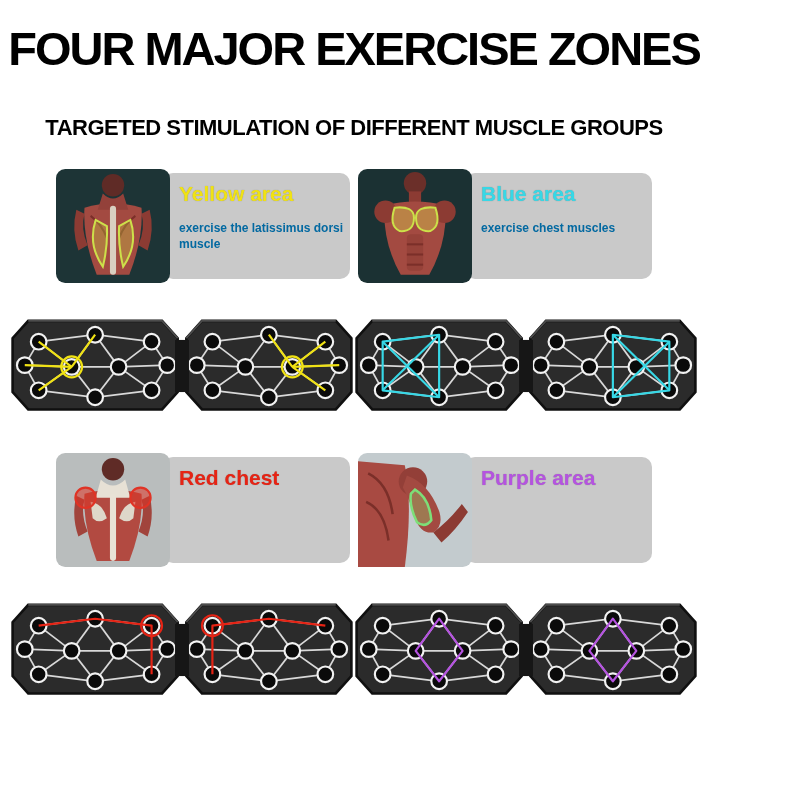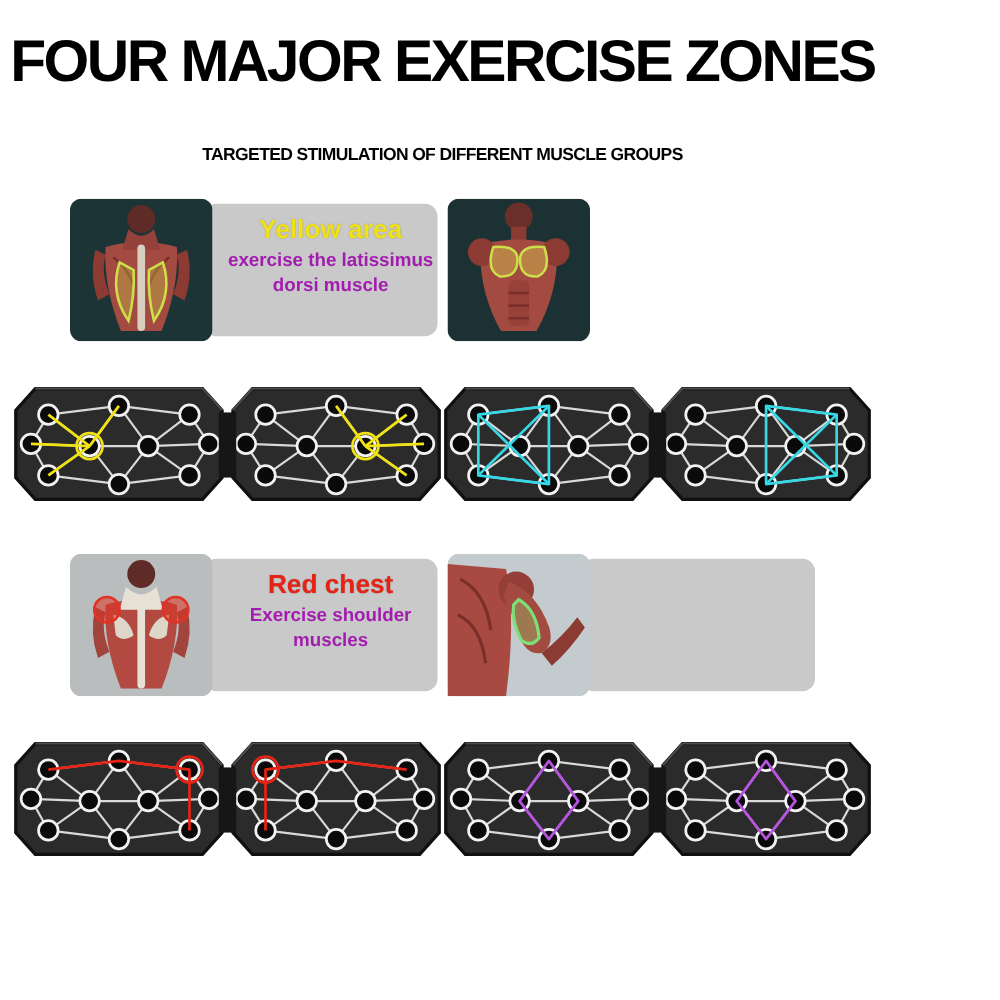--- a/index.html
+++ b/index.html
@@ -4,33 +4,33 @@
 <style>
   html,body{margin:0;padding:0;background:#fff;}
   body{width:800px;height:800px;overflow:hidden;font-family:"Liberation Sans",sans-serif;}
   .page{width:708px;height:800px;display:flex;flex-direction:column;background:#fff;}
 
   .title{
     text-align:center;font-weight:800;font-size:47px;letter-spacing:-2px;
     color:#000;margin-top:24px;line-height:1.05;
   }
   .subtitle{
-    text-align:center;font-weight:700;font-size:14px;letter-spacing:-0.5px;
+    text-align:center;font-weight:700;font-size:22px;letter-spacing:-0.5px;
     color:#000;margin-top:42px;
   }
 
   .cards-row{display:flex;justify-content:space-between;padding:0 56px;margin-top:28px;}
   .card{display:flex;width:294px;align-items:center;}
   .muscle-img{width:114px;height:114px;flex:0 0 114px;z-index:2;display:block;}
   .info-box{
     background:#c9c9c9;border-radius:10px;margin-left:-7px;
-    padding:9px 0 9px 16px;flex:1;min-height:88px;text-align:center;
+    padding:9px 0 9px 16px;flex:1;min-height:88px;
   }
   .zone-label{font-size:21px;font-weight:800;line-height:1.1;text-shadow:0 0 1px rgba(60,60,60,.45);}
-  .zone-desc{font-size:15px;font-weight:700;color:#a21caf;margin-top:4px;line-height:1.28;}
+  .zone-desc{font-size:12px;font-weight:700;color:#0369a1;margin-top:16px;line-height:1.28;}
 
   .boards-row{display:flex;justify-content:space-between;padding:0 10px;margin-top:24px;}
   .board{width:386px;height:118px;display:block;}
 
   .hidden-defs{position:absolute;width:0;height:0;overflow:hidden;}
 </style>
 </head>
 <body>
 
 <svg class="hidden-defs" aria-hidden="true">
@@ -112,20 +112,24 @@
         <circle cx="85" cy="42" r="11" fill="#8c3b33"></circle>
         <path d="M36,38 Q55,36 55,48 Q55,62 41,61 Q30,56 36,38 Z" fill="#b05048" stroke="#7b2f29" stroke-width="1.5"></path>
         <path d="M76,38 Q57,36 57,48 Q57,62 71,61 Q82,56 76,38 Z" fill="#b05048" stroke="#7b2f29" stroke-width="1.5"></path>
         <path d="M36,38 Q55,36 55,48 Q55,62 41,61 Q30,56 36,38 Z" fill="rgba(205,224,70,0.35)" stroke="#cde04a" stroke-width="2"></path>
         <path d="M76,38 Q57,36 57,48 Q57,62 71,61 Q82,56 76,38 Z" fill="rgba(205,224,70,0.35)" stroke="#cde04a" stroke-width="2"></path>
         <rect x="48" y="64" width="16" height="36" rx="4" fill="#964239"></rect>
         <line x1="48" y1="74" x2="64" y2="74" stroke="#7b2f29" stroke-width="2"></line>
         <line x1="48" y1="84" x2="64" y2="84" stroke="#7b2f29" stroke-width="2"></line>
         <line x1="48" y1="94" x2="64" y2="94" stroke="#7b2f29" stroke-width="2"></line>
       </svg>
+      <div class="info-box">
+        <div class="zone-label" style="color: rgb(55, 216, 230);">Blue area</div>
+        <div class="zone-desc">exercise chest muscles</div>
+      </div>
     </div>
   </div>
 
   <div class="boards-row">
 
     <svg class="board" viewBox="0 0 396 116">
       <g transform="translate(3,4)">
           <use href="#panel-base"></use>
         </g>
       <g transform="translate(393,4) scale(-1,1)">
@@ -176,36 +180,36 @@
         <circle cx="56" cy="16" r="11" fill="#5f2b26"></circle>
         <path d="M44,26 Q56,38 68,26 L73,44 L39,44 Z" fill="#e7e1d5"></path>
         <rect x="53" y="40" width="6" height="66" rx="3" fill="#e8e2d6"></rect>
         <path d="M34,48 Q46,50 50,64 Q42,70 36,64 Z" fill="#ded7c9"></path>
         <path d="M78,48 Q66,50 62,64 Q70,70 76,64 Z" fill="#ded7c9"></path>
         <circle cx="29" cy="44" r="10" fill="rgba(224,51,37,0.55)" stroke="#e03325" stroke-width="2"></circle>
         <circle cx="83" cy="44" r="10" fill="rgba(224,51,37,0.55)" stroke="#e03325" stroke-width="2"></circle>
       </svg>
       <div class="info-box">
         <div class="zone-label" style="color: rgb(230, 35, 20);">Red chest</div>
-        <div class="zone-desc">Exercise shoulder muscles</div>
       </div>
     </div>
 
     <div class="card">
       <svg class="muscle-img" viewBox="0 0 112 112">
         <rect width="112" height="112" rx="9" fill="#c3cbce"></rect>
         <path d="M0,8 L46,12 Q54,50 46,112 L0,112 Z" fill="#a84a42"></path>
         <path d="M10,20 Q30,30 34,60" stroke="#7b2f29" stroke-width="2.5" fill="none"></path>
         <path d="M8,48 Q26,56 30,86" stroke="#7b2f29" stroke-width="2.5" fill="none"></path>
         <circle cx="54" cy="28" r="14" fill="#933f38"></circle>
         <path d="M48,22 Q70,30 80,58 Q84,72 74,78 Q62,80 56,64 Q50,44 44,34 Z" fill="#a34a41"></path>
         <path d="M74,78 Q90,66 102,50 L108,58 Q96,76 82,88 Z" fill="#8c3b33"></path>
         <path d="M56,36 Q70,44 72,66 Q66,74 58,68 Q50,52 52,40 Z" fill="rgba(150,230,120,0.30)" stroke="#7ddf78" stroke-width="2.5"></path>
       </svg>
       <div class="info-box">
+        <div class="zone-label" style="color: rgb(181, 83, 224);">Purple area</div>
       </div>
     </div>
   </div>
 
   <div class="boards-row">
 
     <svg class="board" viewBox="0 0 396 116">
       <g transform="translate(3,4)">
           <use href="#panel-base"></use>
         </g>

